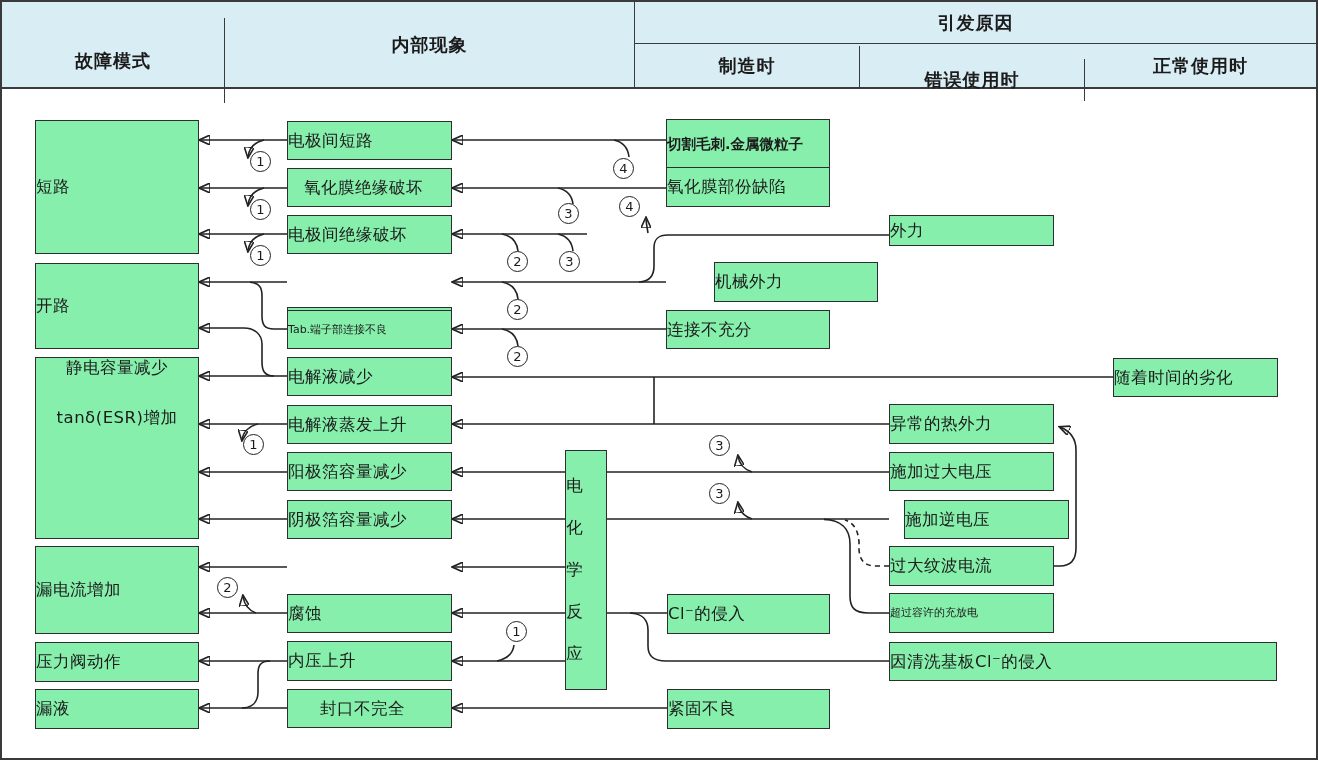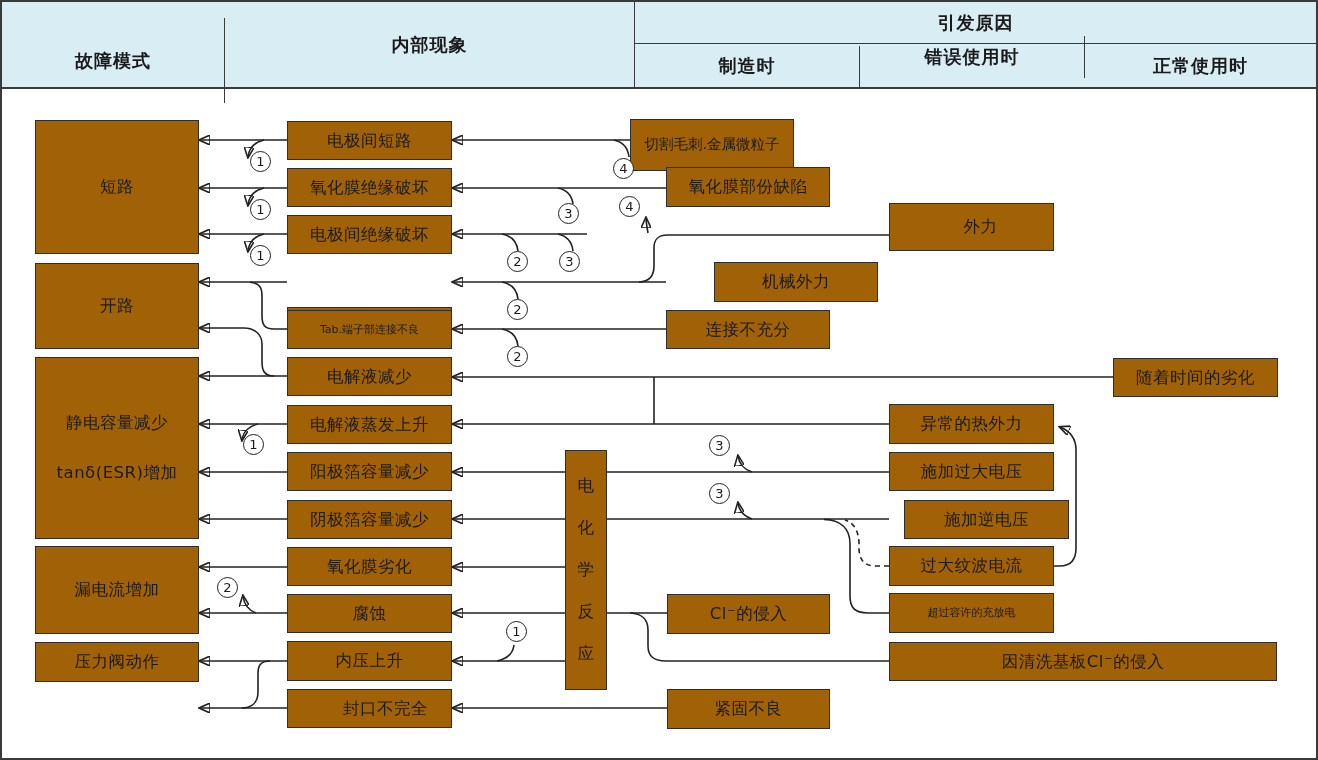--- a/index.html
+++ b/index.html
@@ -11,29 +11,29 @@
     color:#1b1b1b;overflow:hidden;
   }
   
   .hdr{position:absolute;left:0;top:0;right:0;height:85px;background:#d9edf5;border-bottom:2.5px solid #3a3a3a;}
   .hcell{position:absolute;display:flex;align-items:center;justify-content:center;
          font-size:18px;font-weight:600;letter-spacing:1px;box-sizing:border-box;}
   .hc1{left:0;top:16px;width:223px;height:85px;border-right:1.5px solid #3a3a3a;}
   .hc2{left:223px;top:0;width:410px;height:85px;border-right:1.5px solid #3a3a3a;}
   .hc3{left:633px;top:0;right:0;height:42px;border-bottom:1.5px solid #3a3a3a;}
   .hc4{left:633px;top:43.5px;width:225px;height:41.5px;border-right:1.5px solid #3a3a3a;}
-  .hc5{left:858px;top:34px;width:225px;height:41.5px;border-right:1.5px solid #3a3a3a;}
+  .hc5{left:858px;top:57px;width:225px;height:41.5px;border-right:1.5px solid #3a3a3a;}
   .hc6{left:1083px;top:43.5px;right:0;height:41.5px;}
   
   svg.wires{position:absolute;left:0;top:0;width:1318px;height:760px;}
   svg.wires path{stroke:#222;stroke-width:1.6;fill:none;}
   svg.wires path.dash{stroke-dasharray:5 4;}
   
-  .box{position:absolute;box-sizing:border-box;background:#a16207;border:1.6px solid #2e2e2e;
-       display:flex;align-items:center;justify-content:center;text-align:center;
+  .box{position:absolute;box-sizing:border-box;background:#86efac;border:1.6px solid #2e2e2e;
+       display:flex;align-items:center;justify-content:flex-start;text-align:center;
        font-size:16.5px;letter-spacing:0.5px;line-height:1.2;}
   .box.sm{font-size:14.5px;letter-spacing:0;}
   .box.md{font-size:11px;letter-spacing:0;}
   .fcol{flex-direction:column;gap:30px;}
   .vbox{line-height:2.55;}
   .vbox span{display:inline-block;width:1.05em;word-break:break-all;text-align:center;}
   
   .mark{position:absolute;width:21px;height:21px;border:1.5px solid #222;border-radius:50%;
         background:#fff;box-sizing:border-box;display:flex;align-items:center;justify-content:center;
         font-size:13px;line-height:1;}
@@ -128,25 +128,28 @@
   <div class="box fcol" style="left:33px;top:355px;width:164px;height:182px;">
     <span>静电容量减少</span>
     <span>tanδ(ESR)增加</span>
   </div>
   <div class="box" style="left:33px;top:544px;width:164px;height:88px;">
       <span>漏电流增加</span>
     </div>
   <div class="box" style="left:33px;top:640px;width:164px;height:40px;">
       <span>压力阀动作</span>
     </div>
+  <div class="box" style="left:33px;top:687px;width:164px;height:40px;">
+      <span>漏液</span>
+    </div>
 
   <div class="box" style="left:285px;top:119px;width:165px;height:39px;">
       <span>电极间短路</span>
     </div>
-  <div class="box" style="left:285px;top:166px;width:165px;height:39px;">
+  <div class="box" style="left:285px;top:166px;width:165px;height:39px;padding-left:16px;">
       <span>氧化膜绝缘破坏</span>
     </div>
   <div class="box" style="left:285px;top:213px;width:165px;height:39px;">
       <span>电极间绝缘破坏</span>
     </div>
   <div class="box" style="left:285px;top:261px;width:165px;height:39px;margin-top:44px;">
       <span>Tab.端子部断线</span>
     </div>
   <div class="box md" style="left:285px;top:308px;width:165px;height:39px;">
       <span>Tab.端子部连接不良</span>
@@ -156,57 +159,54 @@
     </div>
   <div class="box" style="left:285px;top:403px;width:165px;height:39px;">
       <span>电解液蒸发上升</span>
     </div>
   <div class="box" style="left:285px;top:450px;width:165px;height:39px;">
       <span>阳极箔容量减少</span>
     </div>
   <div class="box" style="left:285px;top:498px;width:165px;height:39px;">
       <span>阴极箔容量减少</span>
     </div>
-  <div class="box" style="left:285px;top:545px;width:165px;height:39px;">
-      <span>氧化膜劣化</span>
-    </div>
   <div class="box" style="left:285px;top:592px;width:165px;height:39px;">
       <span>腐蚀</span>
     </div>
   <div class="box" style="left:285px;top:639px;width:165px;height:40px;">
       <span>内压上升</span>
     </div>
   <div class="box" style="left:285px;top:687px;width:165px;height:39px;padding-left:32px;">
       <span>封口不完全</span>
     </div>
 
   <div class="box vbox" style="left:563px;top:448px;width:42px;height:240px;">
       <span>电化学反应</span>
     </div>
 
-  <div class="box sm" style="left:628px;top:117px;width:164px;height:52px;">
+  <div class="box sm" style="left:664px;top:117px;width:164px;height:52px;font-weight:bold;">
       <span>切割毛刺.金属微粒子</span>
     </div>
   <div class="box" style="left:664px;top:165px;width:164px;height:40px;">
       <span>氧化膜部份缺陷</span>
     </div>
   <div class="box" style="left:664px;top:260px;width:164px;height:40px;margin-left:48px;">
       <span>机械外力</span>
     </div>
   <div class="box" style="left:664px;top:308px;width:164px;height:39px;">
       <span>连接不充分</span>
     </div>
   <div class="box" style="left:665px;top:592px;width:163px;height:40px;">
       <span>Cl⁻的侵入</span>
     </div>
   <div class="box" style="left:665px;top:687px;width:163px;height:40px;">
       <span>紧固不良</span>
     </div>
 
-  <div class="box" style="left:887px;top:201px;width:165px;height:48px;padding-left:18px;">
+  <div class="box" style="left:887px;top:213px;width:165px;height:31px;">
       <span>外力</span>
     </div>
   <div class="box" style="left:887px;top:402px;width:165px;height:40px;">
       <span>异常的热外力</span>
     </div>
   <div class="box" style="left:887px;top:450px;width:165px;height:39px;">
       <span>施加过大电压</span>
     </div>
   <div class="box" style="left:862px;top:498px;width:165px;height:39px;margin-left:40px;">
       <span>施加逆电压</span>

